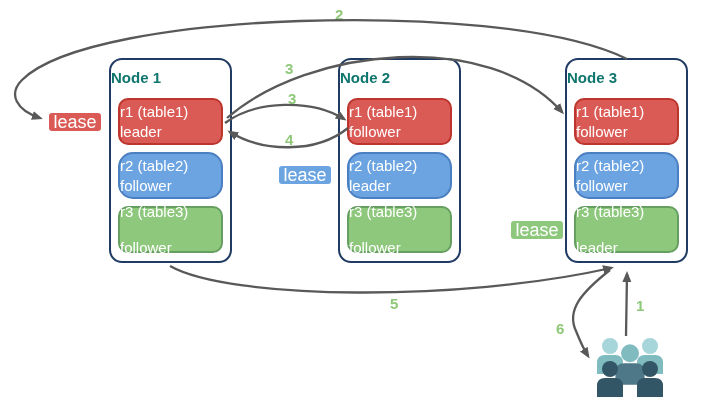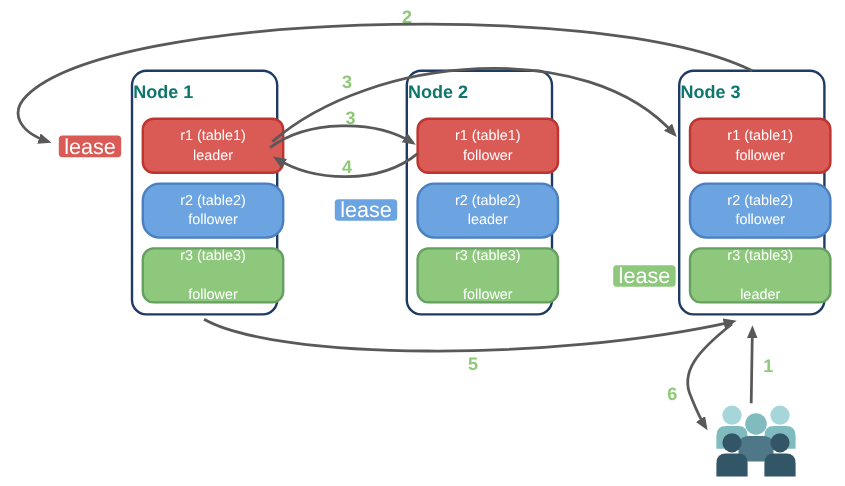--- a/index.html
+++ b/index.html
@@ -10,23 +10,23 @@
   
   .node{
     position:absolute;width:123px;height:205px;background:#ffffff;
     border:2px solid #1f3b63;border-radius:13px;box-sizing:border-box;
   }
   .node-title{
     position:absolute;top:9px;left:0;width:100%;text-align:left;
     font-weight:bold;font-size:15px;color:#0f766e;
   }
   .replica{
-    position:absolute;left:7px;width:119px;height:47px;border-radius:10px;
-    border:2px solid;box-sizing:border-box;color:#ffffff;font-size:12px;
-    display:flex;flex-direction:column;align-items:center;justify-content:center;
+    position:absolute;left:7px;width:105px;height:47px;border-radius:10px;
+    border:2px solid;box-sizing:border-box;color:#ffffff;font-size:15px;
+    display:flex;flex-direction:column;align-items:flex-start;justify-content:center;
     line-height:1.3;text-align:center;
   }
   .replica.r1{top:38px;}
   .replica.r2{top:92px;border-radius:15px;}
   .replica.r3{top:146px;gap:16px;}
   .red{background:#da5a55;border-color:#bc352e;}
   .blue{background:#6ba4e0;border-color:#4a7fc1;}
   .green{background:#8ec87d;border-color:#65a061;}
   
   .lease{

